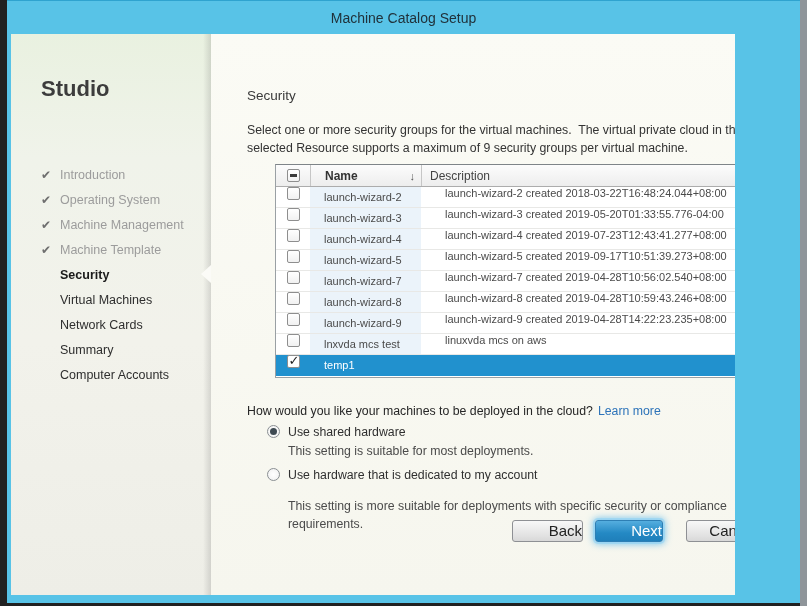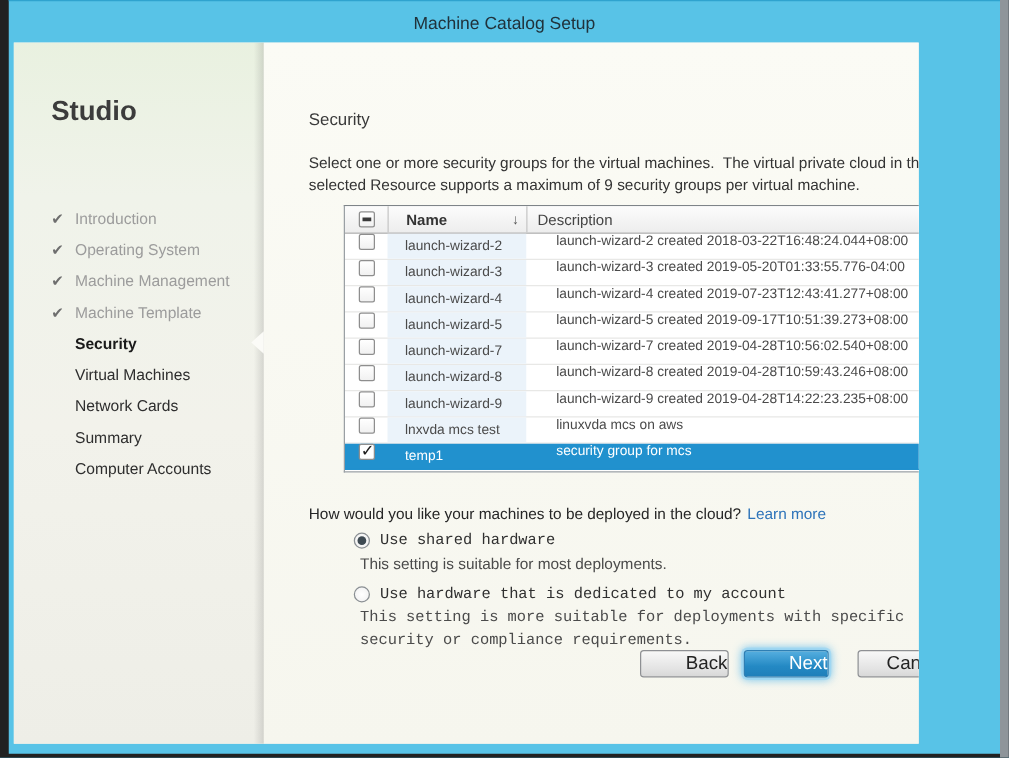--- a/index.html
+++ b/index.html
@@ -87,22 +87,22 @@
                     border-right:4px solid transparent; border-top:5px solid #4A4A4A; }
   .sb-thumb { position:absolute; left:2px; right:2px; top:62px; height:102px;
               background:linear-gradient(90deg,#F7F7F7,#EAEAEA); border:1px solid #A8ADB1; border-radius:2px; }
   .sb-thumb::after { content:""; position:absolute; left:4px; right:4px; top:50%; margin-top:-4px; height:8px;
                      background:repeating-linear-gradient(180deg,#9AA0A4 0 1px,transparent 1px 3px); }
 
   
   .question { position:absolute; left:236px; top:370px; font-size:12.3px; color:#262626; z-index:2; }
   .question .link { color:var(--link,#2D73B9); margin-left:5px; cursor:pointer; }
   .options { position:absolute; left:0; top:0; width:100%; height:100%; z-index:2; }
-  .opt-row { position:absolute; left:272px; display:flex; align-items:center; gap:8px;
-             font-size:12.3px; color:#303030; cursor:default;font-family:Liberation Mono, monospace; }
+  .opt-row { position:absolute; left:256px; display:flex; align-items:flex-start; gap:8px;
+             font-size:12.3px; color:#303030; cursor:default; }
   .opt-sub { position:absolute; left:277px; font-size:12.3px; color:#4B4B4B; line-height:1.45; width:472px; }
   .radio { width:13px; height:13px; border:1px solid #8A8F93; border-radius:50%;
            background:radial-gradient(#FFFFFF,#EFEFEF); flex:0 0 auto; }
   .radio.on::after { content:""; display:block; width:7px; height:7px; margin:2px;
                      border-radius:50%; background:#3E4A52; }
 
   
   .btn { position:absolute; top:486px; height:22px; font-size:15px; color:#222;
          border:1px solid #8E9094; border-radius:3px; text-align:right; line-height:20px;
          background:linear-gradient(#F8F8F8,#E3E3E3 70%,#D8D8D8); cursor:pointer;
@@ -243,21 +243,20 @@
                 <span class="cb"></span>
               </div>
               <div class="c-name">lnxvda mcs test</div>
               <div class="c-desc">linuxvda mcs on aws</div>
             </div>
             <div class="trow sel">
               <div class="c-check">
                 <span class="cb checked"></span>
               </div>
               <div class="c-name">temp1</div>
-              <div class="c-desc">security group for mcs</div>
             </div>
             <div class="sbar">
             <div class="sb-up"></div>
             <div class="sb-thumb"></div>
             <div class="sb-down"></div>
           </div>
         </div>
       </div>
 
       <div class="question">
@@ -266,21 +265,21 @@
       <div class="options" id="options">
           <div class="opt-row" style="top: 391px;">
             <span class="radio on"></span>
             <span>Use shared hardware</span>
           </div>
           <div class="opt-sub" style="top: 409px;">This setting is suitable for most deployments.</div>
           <div class="opt-row" style="top: 434px;">
             <span class="radio"></span>
             <span>Use hardware that is dedicated to my account</span>
           </div>
-          <div class="opt-sub" style="top: 452px; font-family: Liberation Mono, monospace;">This setting is more suitable for deployments with specific security or compliance requirements.</div>
+          <div class="opt-sub" style="top: 464px;">This setting is more suitable for deployments with specific security or compliance requirements.</div>
         </div>
 
       <button class="btn btn-back">Back</button>
       <button class="btn btn-next">Next</button>
       <button class="btn btn-cancel">Cancel</button>
     </div>
   </div>
 </div>
 
 </body></html>

